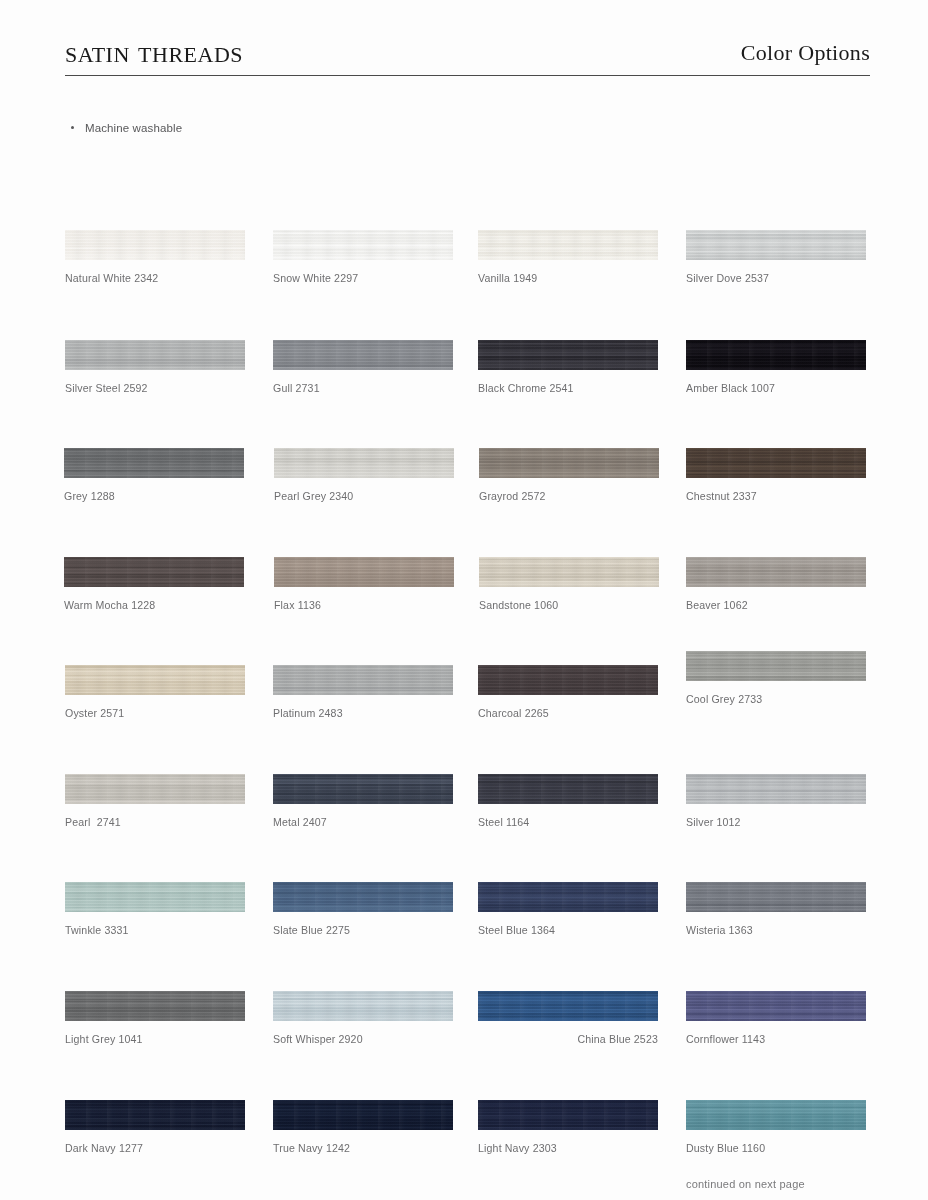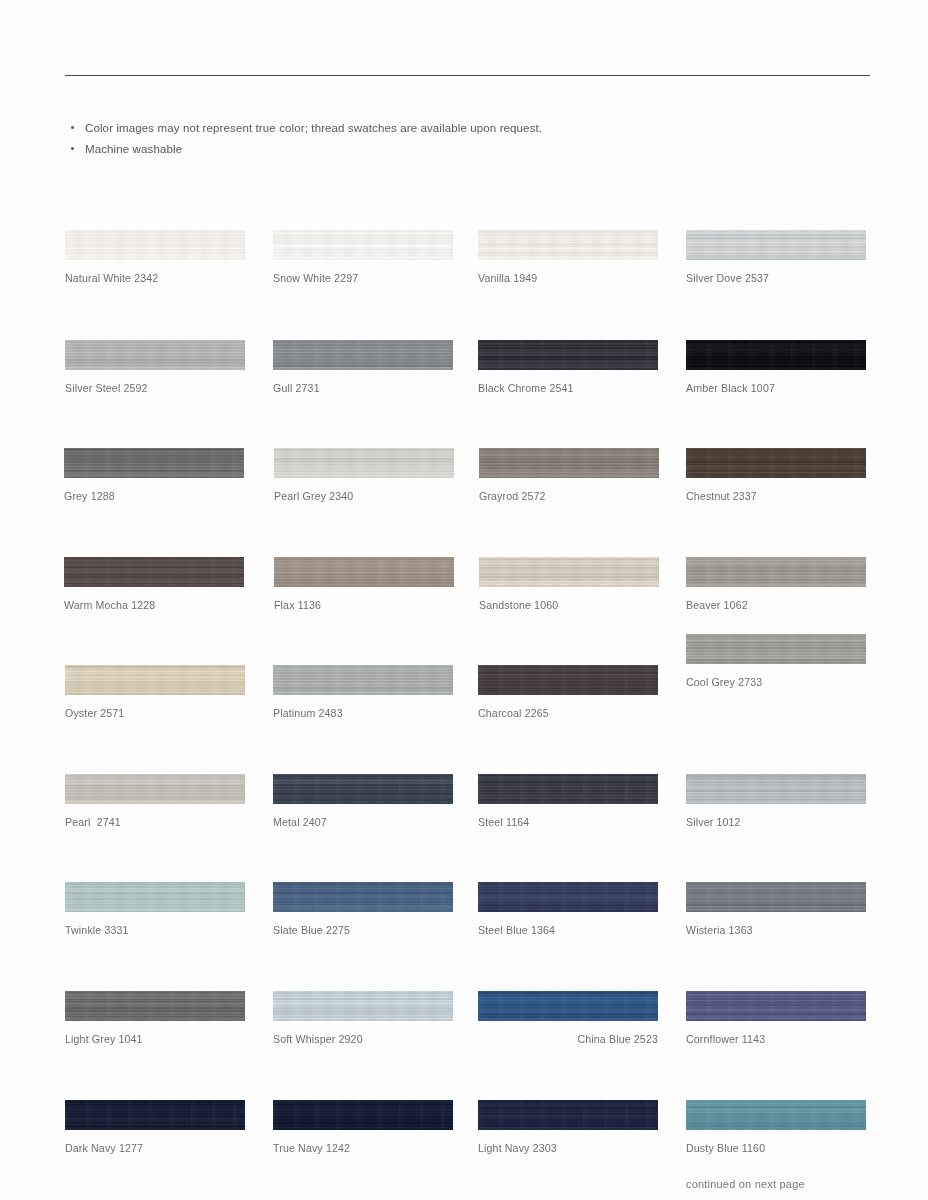--- a/index.html
+++ b/index.html
@@ -130,27 +130,27 @@
     color: #7a7a7c;
     letter-spacing: 0.2px;
     white-space: nowrap;
   }
 </style>
 </head>
 <body>
 
 <div class="page">
 
+  <div class="header">
+    <div class="brand-title">Satin Threads</div>
+    <div class="section-title">Color Options</div>
+  </div>
   <div class="header-rule"></div>
 
   <div class="notes">
-    <div class="note-item">
-      <span class="note-bullet"></span>
-      <span>Color images may not represent true color; thread swatches are available upon request.</span>
-    </div>
     <div class="note-item">
       <span class="note-bullet"></span>
       <span>Machine washable</span>
     </div>
   </div>
 
   <div class="grid" id="swatch-grid">
       <div class="swatch-cell" style="left: 65px; top: 230px;">
         <div class="swatch" style="width: 180px; height: 30px; background: rgb(244, 242, 238);">
           <div class="tex" style="background-image: repeating-linear-gradient(rgba(253, 252, 250, 0.55) 0px, rgba(253, 252, 250, 0) 1px, rgba(230, 226, 219, 0.3) 2px, rgba(230, 226, 219, 0) 3px), linear-gradient(rgba(230, 226, 219, 0.216) 0px, rgba(230, 226, 219, 0.216) 3.41px, rgba(230, 226, 219, 0.227) 3.41px, rgba(230, 226, 219, 0.227) 4.92px, rgba(230, 226, 219, 0.325) 4.92px, rgba(230, 226, 219, 0.325) 7.97px, rgba(230, 226, 219, 0.23) 7.97px, rgba(230, 226, 219, 0.23) 10.22px, rgba(230, 226, 219, 0.22) 10.22px, rgba(230, 226, 219, 0.22) 13.39px, rgba(230, 226, 219, 0.318) 13.39px, rgba(230, 226, 219, 0.318) 16.58px, rgba(253, 252, 250, 0.314) 16.58px, rgba(253, 252, 250, 0.314) 19.47px, rgba(230, 226, 219, 0.173) 19.47px, rgba(230, 226, 219, 0.173) 20.61px, rgba(0, 0, 0, 0) 20.61px, rgba(0, 0, 0, 0) 24.72px, rgba(253, 252, 250, 0.227) 24.72px, rgba(253, 252, 250, 0.227) 26.63px, rgba(0, 0, 0, 0) 26.63px, rgba(0, 0, 0, 0) 29.17px, rgba(253, 252, 250, 0.196) 29.17px, rgba(253, 252, 250, 0.196) 31.51px), linear-gradient(rgba(230, 226, 219, 0.2) 0%, rgba(253, 252, 250, 0.14) 22%, rgba(0, 0, 0, 0) 48%, rgba(230, 226, 219, 0.14) 74%, rgba(253, 252, 250, 0.1) 100%), repeating-linear-gradient(to right, rgba(255, 255, 255, 0.05) 0px, rgba(255, 255, 255, 0) 6px, rgba(0, 0, 0, 0.035) 13px, rgba(0, 0, 0, 0) 21px);"></div>
@@ -258,21 +258,21 @@
           <div class="tex" style="background-image: repeating-linear-gradient(rgba(204, 206, 206, 0.55) 0px, rgba(204, 206, 206, 0) 1px, rgba(142, 144, 146, 0.3) 2px, rgba(142, 144, 146, 0) 3px), linear-gradient(rgba(0, 0, 0, 0) 0px, rgba(0, 0, 0, 0) 3.79px, rgba(0, 0, 0, 0) 3.79px, rgba(0, 0, 0, 0) 5.44px, rgba(142, 144, 146, 0.27) 5.44px, rgba(142, 144, 146, 0.27) 9.46px, rgba(142, 144, 146, 0.184) 9.46px, rgba(142, 144, 146, 0.184) 12.68px, rgba(142, 144, 146, 0.23) 12.68px, rgba(142, 144, 146, 0.23) 14.01px, rgba(142, 144, 146, 0.173) 14.01px, rgba(142, 144, 146, 0.173) 18.14px, rgba(0, 0, 0, 0) 18.14px, rgba(0, 0, 0, 0) 19.28px, rgba(0, 0, 0, 0) 19.28px, rgba(0, 0, 0, 0) 22.4px, rgba(142, 144, 146, 0.357) 22.4px, rgba(142, 144, 146, 0.357) 25.77px, rgba(204, 206, 206, 0.26) 25.77px, rgba(204, 206, 206, 0.26) 27.26px, rgba(0, 0, 0, 0) 27.26px, rgba(0, 0, 0, 0) 30.37px), linear-gradient(rgba(142, 144, 146, 0.2) 0%, rgba(204, 206, 206, 0.14) 22%, rgba(0, 0, 0, 0) 48%, rgba(142, 144, 146, 0.14) 74%, rgba(204, 206, 206, 0.1) 100%), repeating-linear-gradient(to right, rgba(255, 255, 255, 0.05) 0px, rgba(255, 255, 255, 0) 6px, rgba(0, 0, 0, 0.035) 13px, rgba(0, 0, 0, 0) 21px);"></div>
         </div>
         <div class="swatch-label">Platinum 2483</div>
       </div>
       <div class="swatch-cell" style="left: 478px; top: 665px;">
         <div class="swatch" style="width: 180px; height: 30px; background: rgb(75, 66, 68);">
           <div class="tex" style="background-image: repeating-linear-gradient(rgba(100, 90, 92, 0.55) 0px, rgba(100, 90, 92, 0) 1px, rgba(51, 44, 46, 0.3) 2px, rgba(51, 44, 46, 0) 3px), linear-gradient(rgba(100, 90, 92, 0.192) 0px, rgba(100, 90, 92, 0.192) 1.66px, rgba(51, 44, 46, 0.35) 1.66px, rgba(51, 44, 46, 0.35) 3.44px, rgba(0, 0, 0, 0) 3.44px, rgba(0, 0, 0, 0) 6.26px, rgba(51, 44, 46, 0.41) 6.26px, rgba(51, 44, 46, 0.41) 8.92px, rgba(0, 0, 0, 0) 8.92px, rgba(0, 0, 0, 0) 11.8px, rgba(51, 44, 46, 0.255) 11.8px, rgba(51, 44, 46, 0.255) 14.63px, rgba(51, 44, 46, 0.23) 14.63px, rgba(51, 44, 46, 0.23) 17.06px, rgba(51, 44, 46, 0.21) 17.06px, rgba(51, 44, 46, 0.21) 20.85px, rgba(0, 0, 0, 0) 20.85px, rgba(0, 0, 0, 0) 22.51px, rgba(51, 44, 46, 0.416) 22.51px, rgba(51, 44, 46, 0.416) 25.88px, rgba(0, 0, 0, 0) 25.88px, rgba(0, 0, 0, 0) 27.08px, rgba(51, 44, 46, 0.282) 27.08px, rgba(51, 44, 46, 0.282) 29.31px, rgba(0, 0, 0, 0) 29.31px, rgba(0, 0, 0, 0) 33.48px), linear-gradient(rgba(51, 44, 46, 0.2) 0%, rgba(100, 90, 92, 0.14) 22%, rgba(0, 0, 0, 0) 48%, rgba(51, 44, 46, 0.14) 74%, rgba(100, 90, 92, 0.1) 100%), repeating-linear-gradient(to right, rgba(255, 255, 255, 0.05) 0px, rgba(255, 255, 255, 0) 6px, rgba(0, 0, 0, 0.035) 13px, rgba(0, 0, 0, 0) 21px);"></div>
         </div>
         <div class="swatch-label">Charcoal 2265</div>
       </div>
-      <div class="swatch-cell" style="left: 686px; top: 634px;">
+      <div class="swatch-cell" style="left: 686px; top: 651px;">
         <div class="swatch" style="width: 180px; height: 30px; background: rgb(159, 160, 156);">
           <div class="tex" style="background-image: repeating-linear-gradient(rgba(189, 190, 186, 0.55) 0px, rgba(189, 190, 186, 0) 1px, rgba(124, 125, 121, 0.3) 2px, rgba(124, 125, 121, 0) 3px), linear-gradient(rgba(189, 190, 186, 0.224) 0px, rgba(189, 190, 186, 0.224) 1.57px, rgba(0, 0, 0, 0) 1.57px, rgba(0, 0, 0, 0) 4.58px, rgba(189, 190, 186, 0.224) 4.58px, rgba(189, 190, 186, 0.224) 7.67px, rgba(124, 125, 121, 0.365) 7.67px, rgba(124, 125, 121, 0.365) 10.3px, rgba(0, 0, 0, 0) 10.3px, rgba(0, 0, 0, 0) 12.02px, rgba(124, 125, 121, 0.22) 12.02px, rgba(124, 125, 121, 0.22) 15.97px, rgba(189, 190, 186, 0.29) 15.97px, rgba(189, 190, 186, 0.29) 17.44px, rgba(124, 125, 121, 0.26) 17.44px, rgba(124, 125, 121, 0.26) 18.5px, rgba(189, 190, 186, 0.275) 18.5px, rgba(189, 190, 186, 0.275) 20.19px, rgba(189, 190, 186, 0.184) 20.19px, rgba(189, 190, 186, 0.184) 21.48px, rgba(189, 190, 186, 0.36) 21.48px, rgba(189, 190, 186, 0.36) 25.06px, rgba(124, 125, 121, 0.345) 25.06px, rgba(124, 125, 121, 0.345) 29.24px, rgba(0, 0, 0, 0) 29.24px, rgba(0, 0, 0, 0) 31.15px), linear-gradient(rgba(124, 125, 121, 0.2) 0%, rgba(189, 190, 186, 0.14) 22%, rgba(0, 0, 0, 0) 48%, rgba(124, 125, 121, 0.14) 74%, rgba(189, 190, 186, 0.1) 100%), repeating-linear-gradient(to right, rgba(255, 255, 255, 0.05) 0px, rgba(255, 255, 255, 0) 6px, rgba(0, 0, 0, 0.035) 13px, rgba(0, 0, 0, 0) 21px);"></div>
         </div>
         <div class="swatch-label">Cool Grey 2733</div>
       </div>
       <div class="swatch-cell" style="left: 65px; top: 774px;">
         <div class="swatch" style="width: 180px; height: 30px; background: rgb(198, 195, 188);">
           <div class="tex" style="background-image: repeating-linear-gradient(rgba(221, 217, 211, 0.55) 0px, rgba(221, 217, 211, 0) 1px, rgba(167, 164, 156, 0.3) 2px, rgba(167, 164, 156, 0) 3px), linear-gradient(rgba(221, 217, 211, 0.376) 0px, rgba(221, 217, 211, 0.376) 1.11px, rgba(0, 0, 0, 0) 1.11px, rgba(0, 0, 0, 0) 5.16px, rgba(221, 217, 211, 0.165) 5.16px, rgba(221, 217, 211, 0.165) 8.22px, rgba(221, 217, 211, 0.176) 8.22px, rgba(221, 217, 211, 0.176) 10.87px, rgba(167, 164, 156, 0.392) 10.87px, rgba(167, 164, 156, 0.392) 12.6px, rgba(167, 164, 156, 0.19) 12.6px, rgba(167, 164, 156, 0.19) 16.37px, rgba(0, 0, 0, 0) 16.37px, rgba(0, 0, 0, 0) 18.32px, rgba(0, 0, 0, 0) 18.32px, rgba(0, 0, 0, 0) 20.8px, rgba(0, 0, 0, 0) 20.8px, rgba(0, 0, 0, 0) 22.97px, rgba(167, 164, 156, 0.157) 22.97px, rgba(167, 164, 156, 0.157) 26.42px, rgba(221, 217, 211, 0.46) 26.42px, rgba(221, 217, 211, 0.46) 30.14px), linear-gradient(rgba(167, 164, 156, 0.2) 0%, rgba(221, 217, 211, 0.14) 22%, rgba(0, 0, 0, 0) 48%, rgba(167, 164, 156, 0.14) 74%, rgba(221, 217, 211, 0.1) 100%), repeating-linear-gradient(to right, rgba(255, 255, 255, 0.05) 0px, rgba(255, 255, 255, 0) 6px, rgba(0, 0, 0, 0.035) 13px, rgba(0, 0, 0, 0) 21px);"></div>
         </div>
         <div class="swatch-label">Pearl  2741</div>

